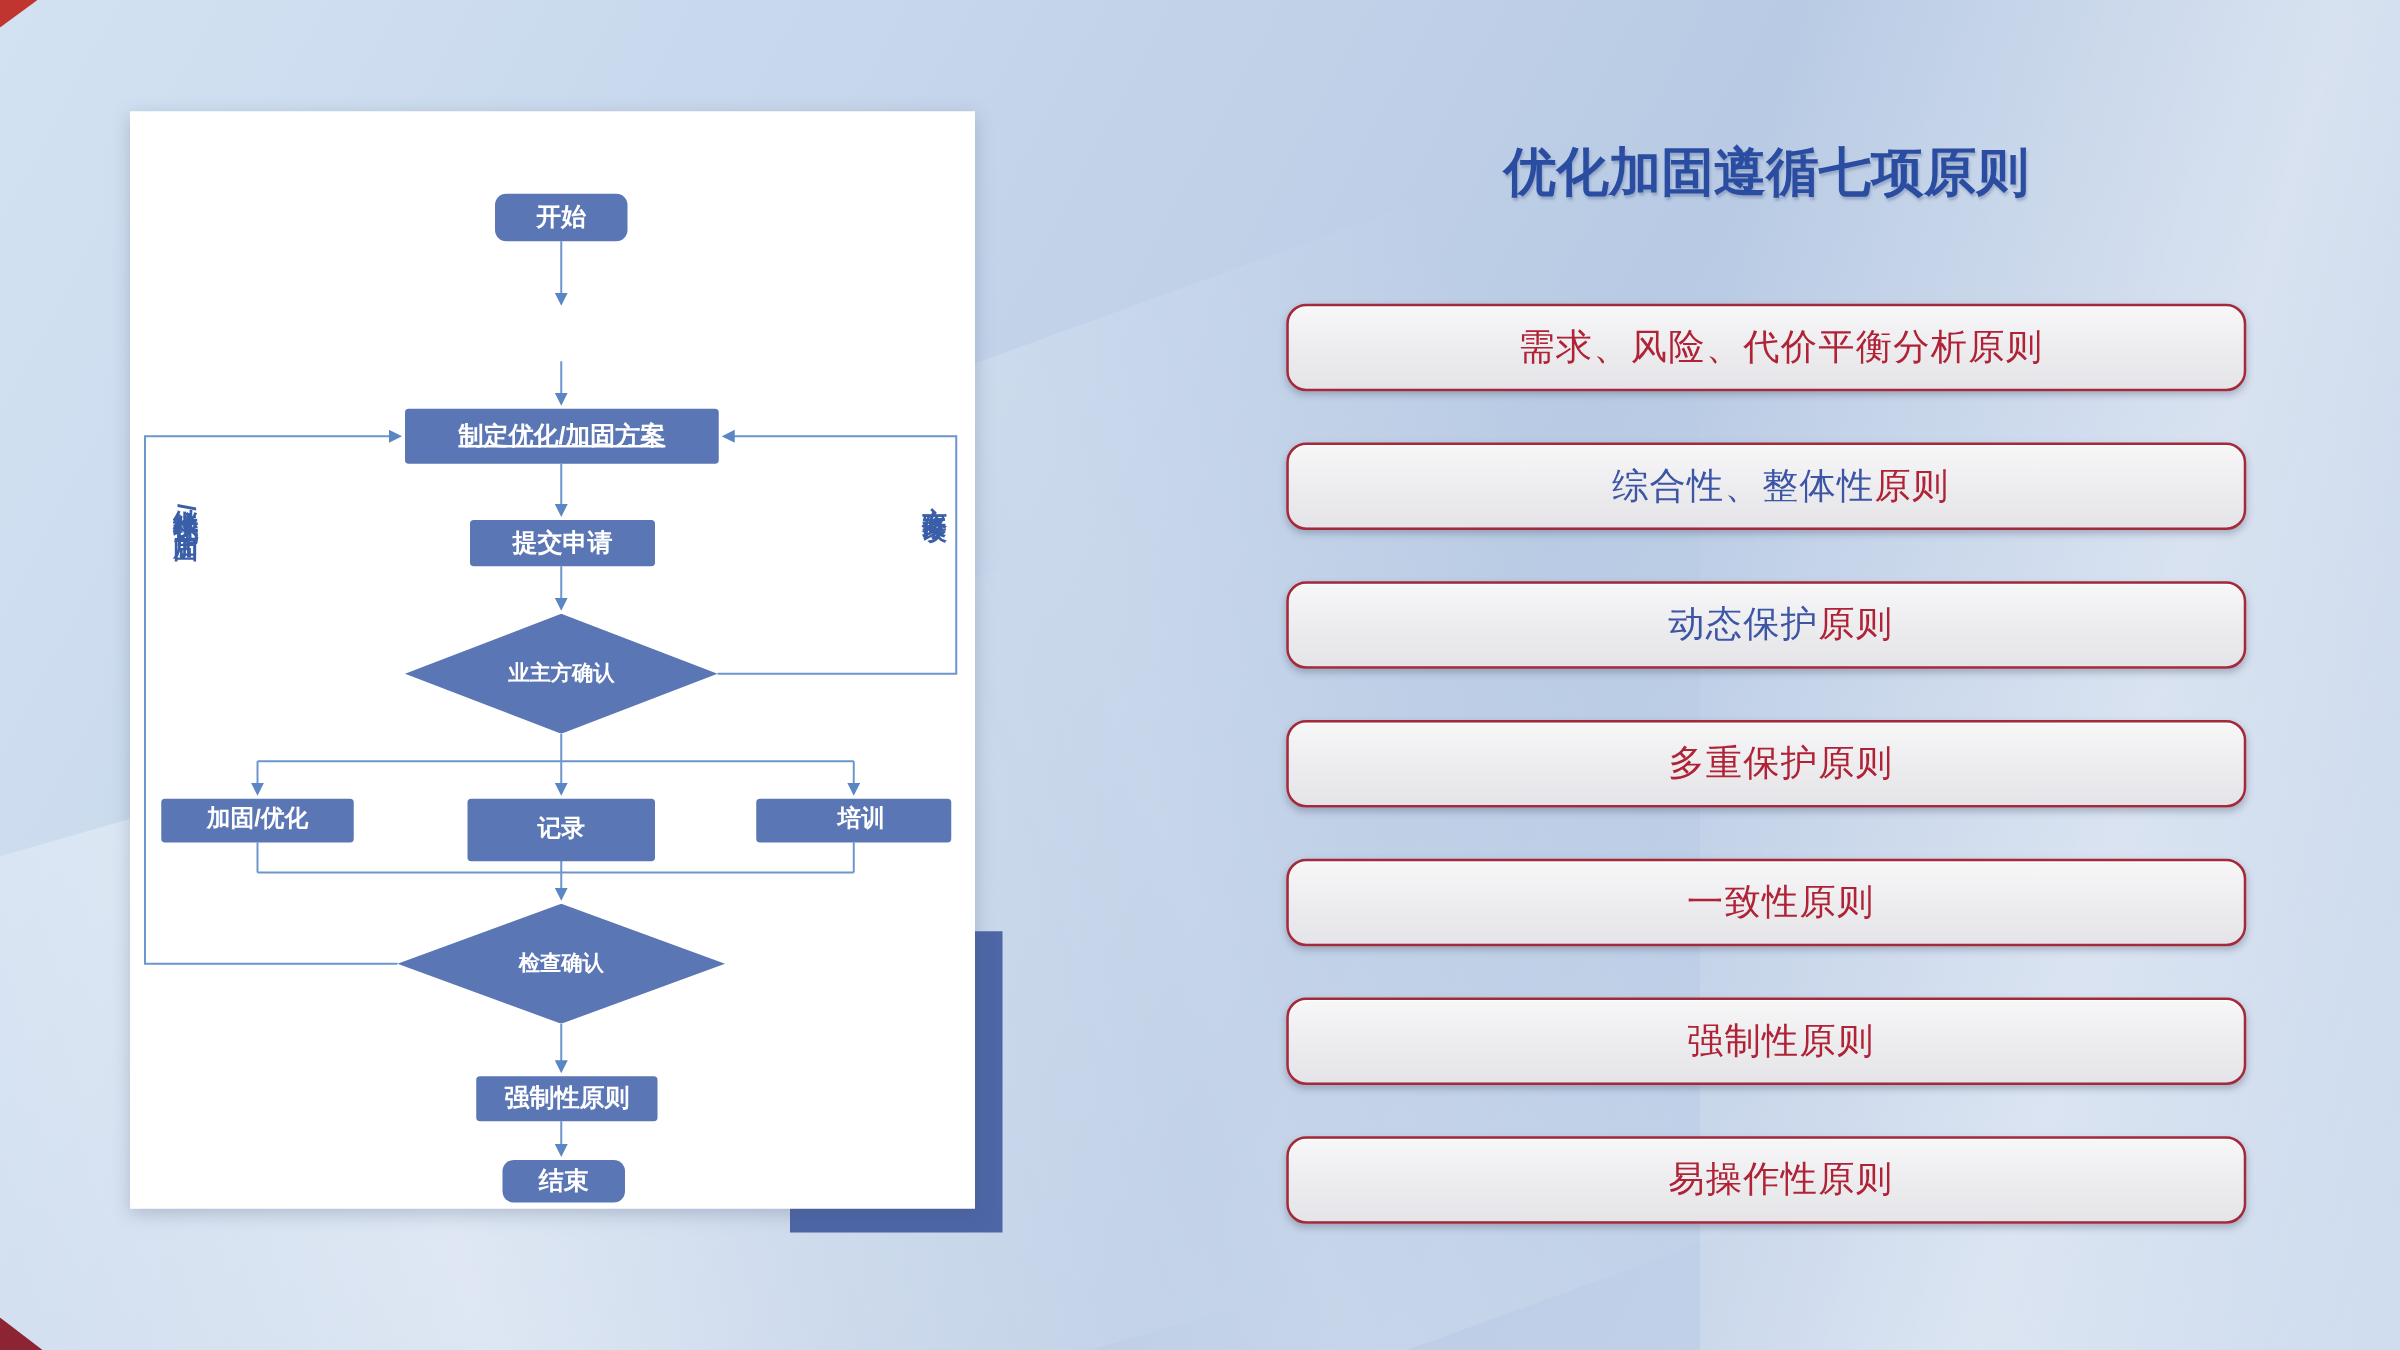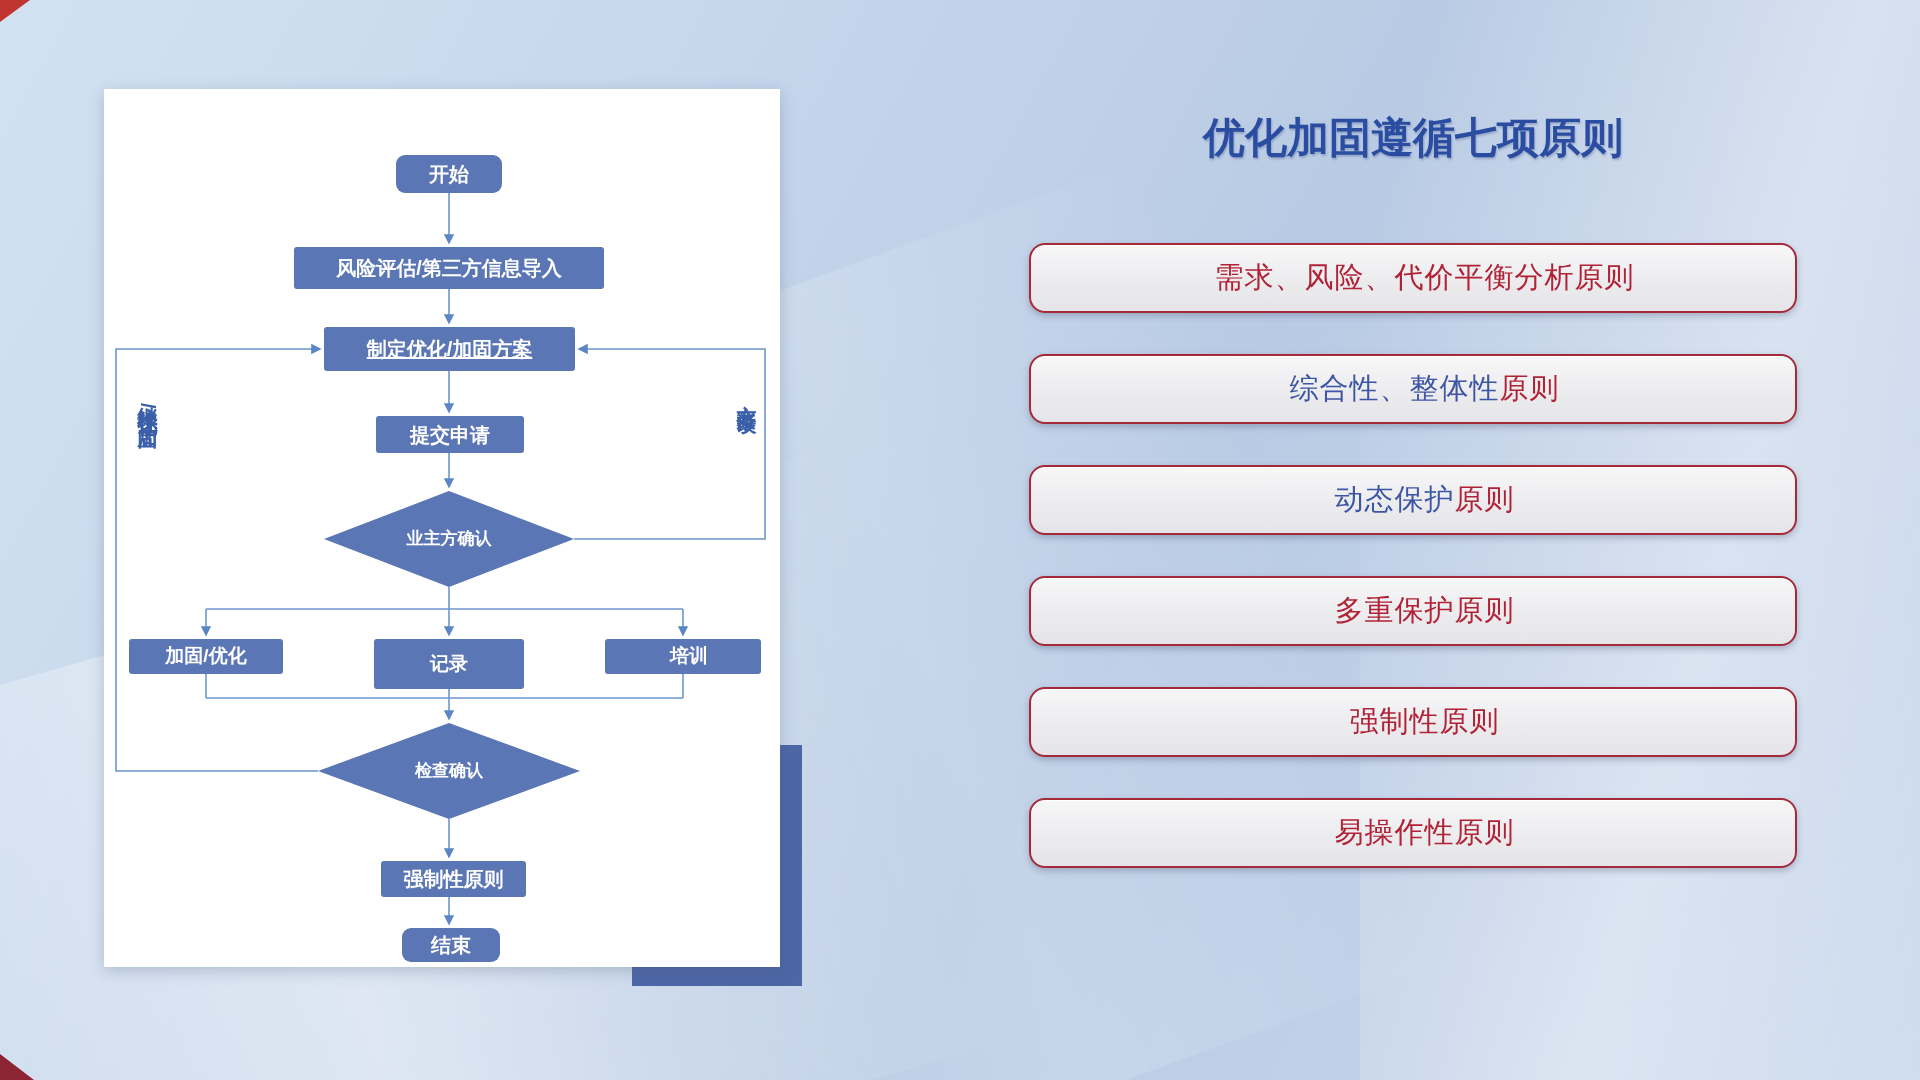--- a/index.html
+++ b/index.html
@@ -99,21 +99,20 @@
         <path d="M579 585 V609"></path>
         <path d="M102 609 H579"></path>
         <path d="M345 609 V629" marker-end="url(#arr)"></path>
         <path d="M214 682 H12 V260 H215" marker-end="url(#arr)"></path>
         <path d="M345 730 V767" marker-end="url(#arr)"></path>
         <path d="M345 808 V834" marker-end="url(#arr)"></path>
       </g>
     </svg>
 
     <div class="node pill n-start">开始</div>
-    <div class="node n-risk">风险评估/第三方信息导入</div>
     <div class="node n-plan">制定优化/加固方案</div>
     <div class="node n-submit">提交申请</div>
     <div class="node diamond n-owner">业主方确认</div>
     <div class="node n-harden">加固/优化</div>
     <div class="node n-record">记录</div>
     <div class="node n-training">培训</div>
     <div class="node diamond n-check">检查确认</div>
     <div class="node n-report">强制性原则</div>
     <div class="node pill n-end">结束</div>
 
@@ -132,20 +131,23 @@
         <span style="color: rgb(176, 34, 54);">原则</span>
       </div>
       <div class="principle">
         <span style="color: rgb(61, 85, 165);">动态保护</span>
         <span style="color: rgb(176, 34, 54);">原则</span>
       </div>
       <div class="principle">
         <span style="color: rgb(176, 34, 54);">多重保护原则</span>
       </div>
       <div class="principle">
+        <span style="color: rgb(176, 34, 54);">一致性原则</span>
+      </div>
+      <div class="principle">
         <span style="color: rgb(176, 34, 54);">强制性原则</span>
       </div>
       <div class="principle">
         <span style="color: rgb(176, 34, 54);">易操作性原则</span>
       </div>
     </div>
 
 </div>
 
 </body></html>

